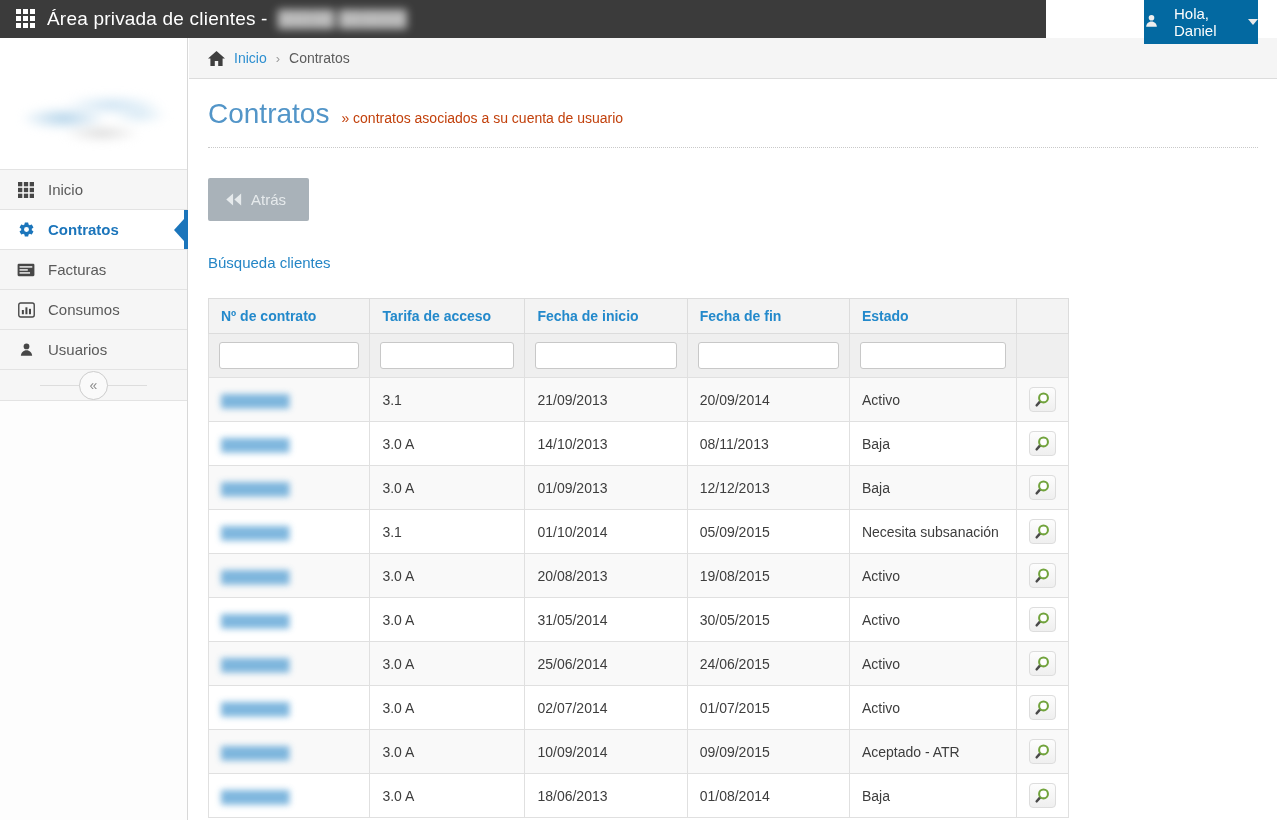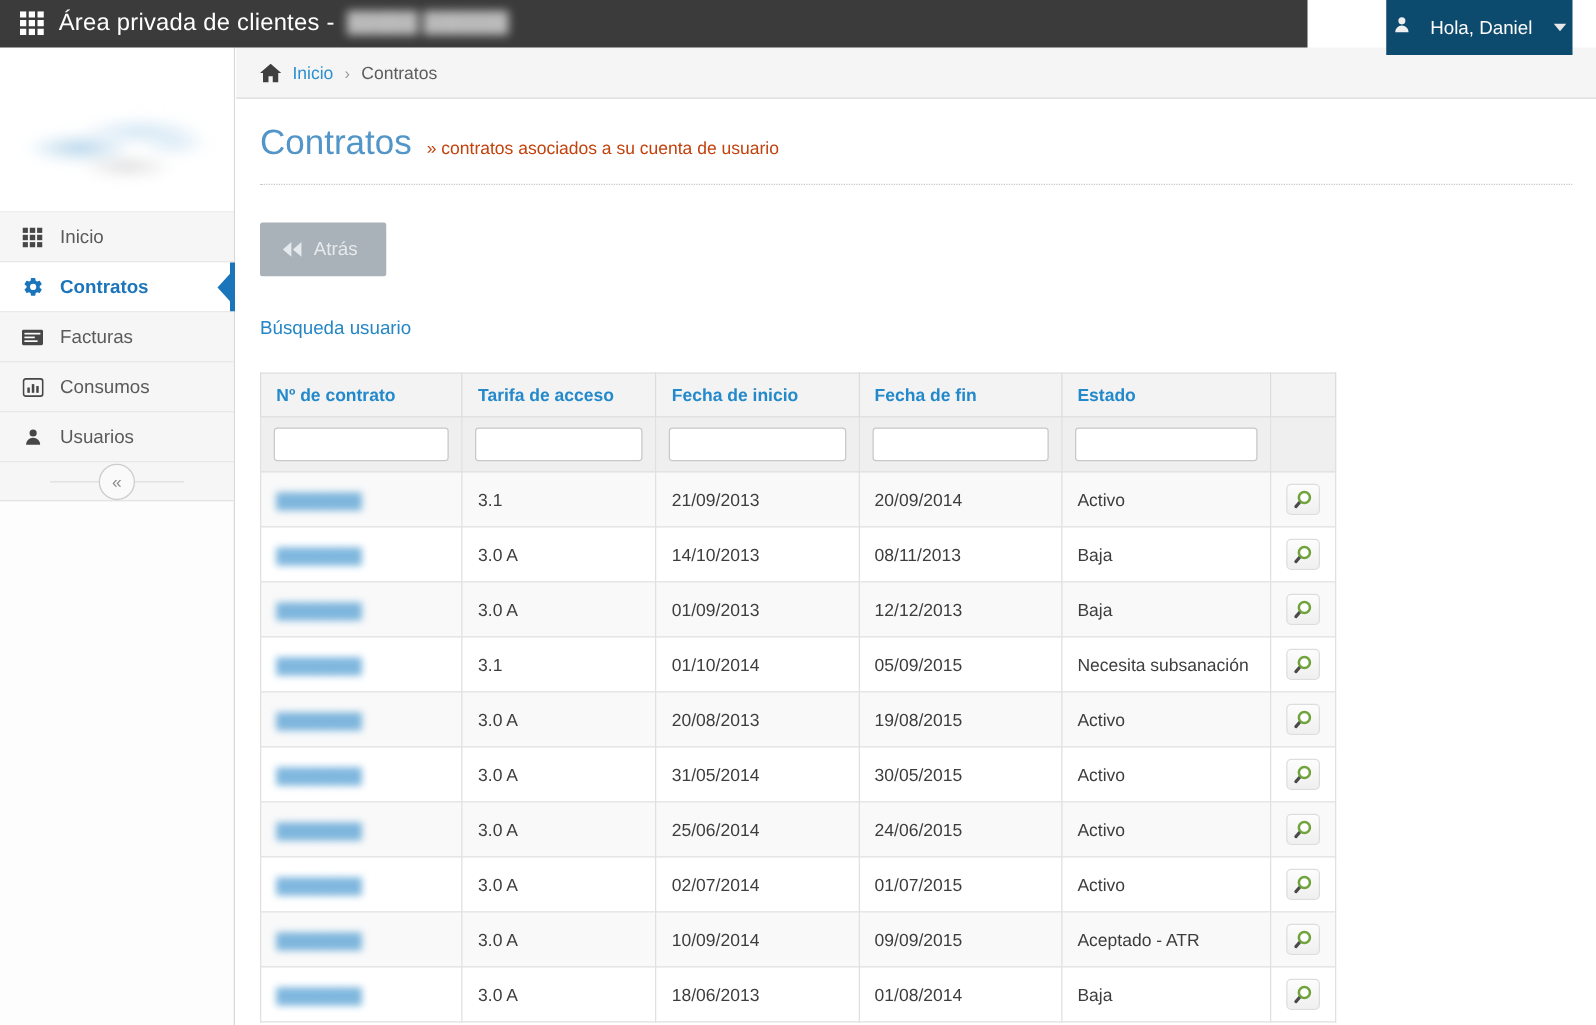--- a/index.html
+++ b/index.html
@@ -6,22 +6,22 @@
   html,body { width:1277px; height:820px; overflow:hidden; background:#fff;
     font-family:"Liberation Sans","DejaVu Sans",sans-serif; }
 
   
   .topbar { position:absolute; left:0; top:0; width:1046px; height:38px;
     background:#3b3b3b; display:flex; align-items:center; padding-left:16px; z-index:5; }
   .topbar-grid { margin-right:11px; display:flex; }
   .topbar-title { color:#ffffff; font-size:19px; font-weight:300; letter-spacing:.2px; }
   .topbar-redacted { color:rgba(255,255,255,.65); font-size:16px; margin-left:10px;
     filter:blur(4px); user-select:none; }
-  .user-btn { position:absolute; top:0; right:19px; width:149px; height:44px;
-    background:#0c4a6e; color:#fff; display:flex; align-items:center; justify-content:center;
+  .user-btn { position:absolute; top:0; right:19px; width:114px; height:44px;
+    background:#0369a1; color:#fff; display:flex; align-items:center; justify-content:center;
     gap:15px; cursor:pointer; z-index:10; }
   .user-btn span.greet { font-size:15px; color:#fdfdfd; }
   .caret-down { width:0; height:0; border-left:5px solid transparent;
     border-right:5px solid transparent; border-top:6px solid #e8e8e8; margin-left:2px; }
 
   
   .sidebar { position:absolute; left:0; top:38px; width:188px; height:782px;
     background:#fdfdfd; border-right:1px solid #d8d8d8; }
   .logo-area { height:131px; background:#fff; position:relative; overflow:hidden; }
   .logo-blob { position:absolute; left:18px; top:36px; width:152px; height:74px;
@@ -228,21 +228,21 @@
 
     <button class="back-btn">
       <span style="display:flex;">
         <svg width="17" height="13" viewBox="0 0 20 15" fill="#e6eaec">
           <path d="M9.5 0.5 L1.5 7.5 L9.5 14.5 z M19 0.5 L11 7.5 L19 14.5 z"></path>
         </svg>
       </span>
       <span class="back-label">Atrás</span>
     </button>
     <br>
-    <a class="adv-link">Búsqueda usuario</a>
+    <a class="adv-link">Búsqueda clientes</a>
 
     <table class="grid">
       <colgroup>
         <col style="width:194px">
           <col style="width:194px">
           <col style="width:194px">
         <col style="width:194px">
           <col style="width:197px">
           <col>
       </colgroup>

